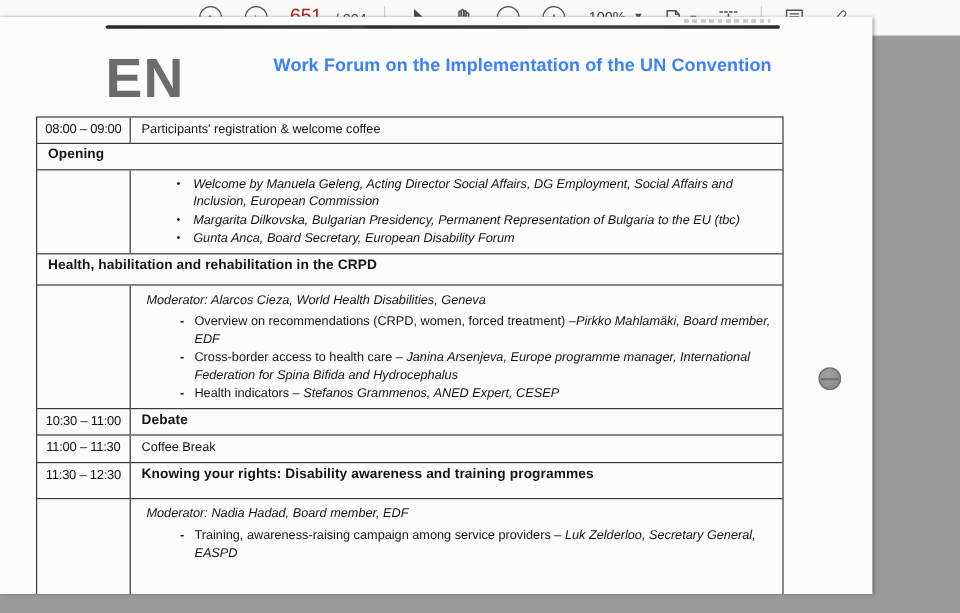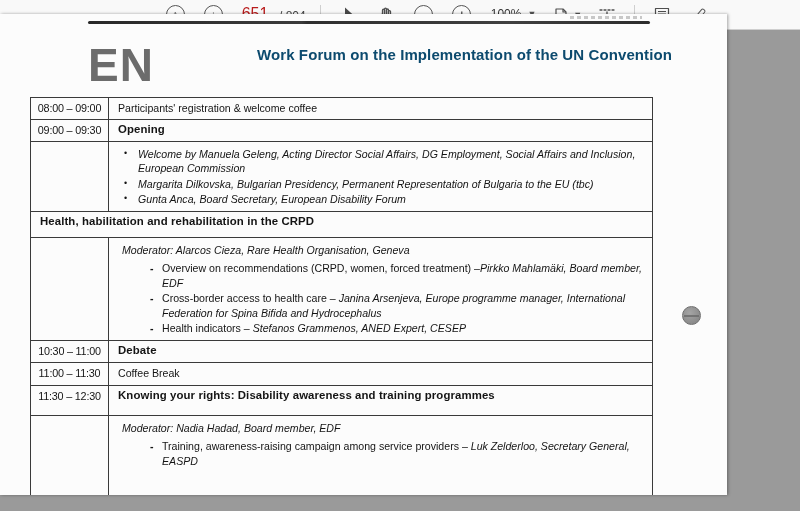--- a/index.html
+++ b/index.html
@@ -39,34 +39,34 @@
     box-shadow:1px 0 3px rgba(0,0,0,.35);overflow:hidden;color:#1c1c1c;}
 
   .scan-line{position:absolute;top:7px;left:88px;width:562px;height:3px;border-radius:2px;
     background:linear-gradient(90deg,#161616 0%,#2a2a2a 38%,#1d1d1d 39%,#303030 75%,#1a1a1a 100%);
     opacity:.92;}
   .scan-dots{position:absolute;top:2px;left:570px;width:72px;height:3px;opacity:.45;
     background:repeating-linear-gradient(90deg,#888 0 4px,transparent 4px 7px);}
 
   .lang-badge{position:absolute;top:28px;left:88px;font-size:46px;font-weight:700;
     color:#6c6c6c;letter-spacing:1px;line-height:1;}
-  .doc-title{position:absolute;top:31px;left:228px;width:444px;text-align:right;
-    font-size:15px;font-weight:700;color:#0c4a6e;line-height:20px;letter-spacing:.1px;}
+  .doc-title{position:absolute;top:31px;left:228px;width:444px;text-align:left;
+    font-size:15px;font-weight:700;color:#3b82f6;line-height:20px;letter-spacing:.1px;}
 
   
   .agenda{position:absolute;top:83px;left:30px;width:623px;border:1px solid #3a3a3a;box-sizing:border-box;}
   .agrow{display:flex;border-top:1px solid #3a3a3a;box-sizing:border-box;}
   .agrow:first-child{border-top:none;}
   .tcell{width:78px;flex:0 0 78px;border-right:1px solid #3a3a3a;box-sizing:border-box;
     font-size:10.8px;color:#141414;display:flex;align-items:flex-start;justify-content:center;
     padding-top:4px;letter-spacing:-0.2px;}
   .ccell{flex:1;box-sizing:border-box;padding:3px 8px 3px 9px;font-size:10.6px;line-height:14.5px;color:#141414;}
   .r0{min-height:20px;}
   .r1{min-height:22px;}
-  .r2{min-height:62px;}
+  .r2{min-height:62px;gap:23px;}
   .r3{min-height:26px;}
   .r4{min-height:96px;}
   .r5{min-height:22px;}
   .r6{min-height:23px;}
   .r7{min-height:30px;}
   .r8{min-height:99px;}
   .sect-title{font-weight:700;font-size:11.4px;padding-top:2px;letter-spacing:.1px;}
   .it{font-style:italic;}
   ul.dots,ul.dashes{margin:2px 0 0 0;padding:0;list-style:none;}
   ul.dots li{position:relative;padding-left:14px;margin:0 0 1px 6px;}
@@ -175,21 +175,20 @@
       </div>
 
       <div class="agenda">
 
         <div class="agrow r0">
           <div class="tcell">08:00 – 09:00</div>
           <div class="ccell"><span>Participants' registration &amp; welcome coffee</span></div>
         </div>
 
         <div class="agrow r1">
-          <div class="tcell">09:00 – 09:30</div>
           <div class="ccell sect-title"><span>Opening</span></div>
         </div>
 
         <div class="agrow r2">
           <div class="tcell"></div>
           <div class="ccell">
             <ul class="dots">
               <li><span class="it">Welcome by Manuela Geleng, Acting Director Social Affairs, DG Employment, Social Affairs and Inclusion, European Commission</span></li>
               <li><span class="it">Margarita Dilkovska, Bulgarian Presidency, Permanent Representation of Bulgaria to the EU (tbc)</span></li>
               <li><span class="it">Gunta Anca, Board Secretary, European Disability Forum</span></li>
@@ -197,21 +196,21 @@
           </div>
         </div>
 
         <div class="agrow r3">
           <div class="ccell sect-title"><span>Health, habilitation and rehabilitation in the CRPD</span></div>
         </div>
 
         <div class="agrow r4">
           <div class="tcell"></div>
           <div class="ccell">
-            <div class="mod it">Moderator: Alarcos Cieza, Rare Health Organisation, Geneva</div>
+            <div class="mod it">Moderator: Alarcos Cieza, World Health Disabilities, Geneva</div>
             <ul class="dashes">
               <li><span>Overview on recommendations (CRPD, women, forced treatment) –</span><span class="it">Pirkko Mahlamäki, Board member, EDF</span></li>
               <li><span>Cross-border access to health care – </span><span class="it">Janina Arsenjeva, Europe programme manager, International Federation for Spina Bifida and Hydrocephalus</span></li>
               <li><span>Health indicators – </span><span class="it">Stefanos Grammenos, ANED Expert, CESEP</span></li>
             </ul>
           </div>
         </div>
 
         <div class="agrow r5">
           <div class="tcell">10:30 – 11:00</div>

